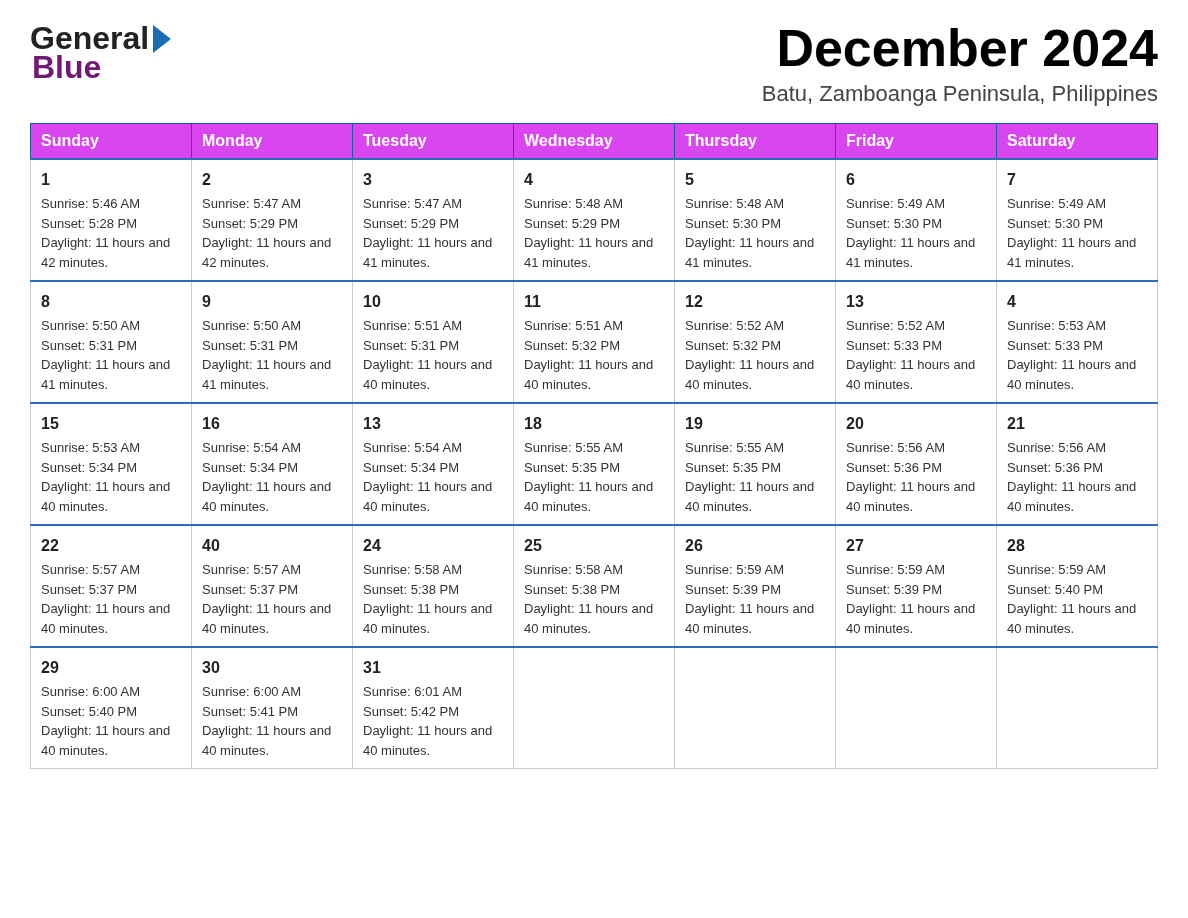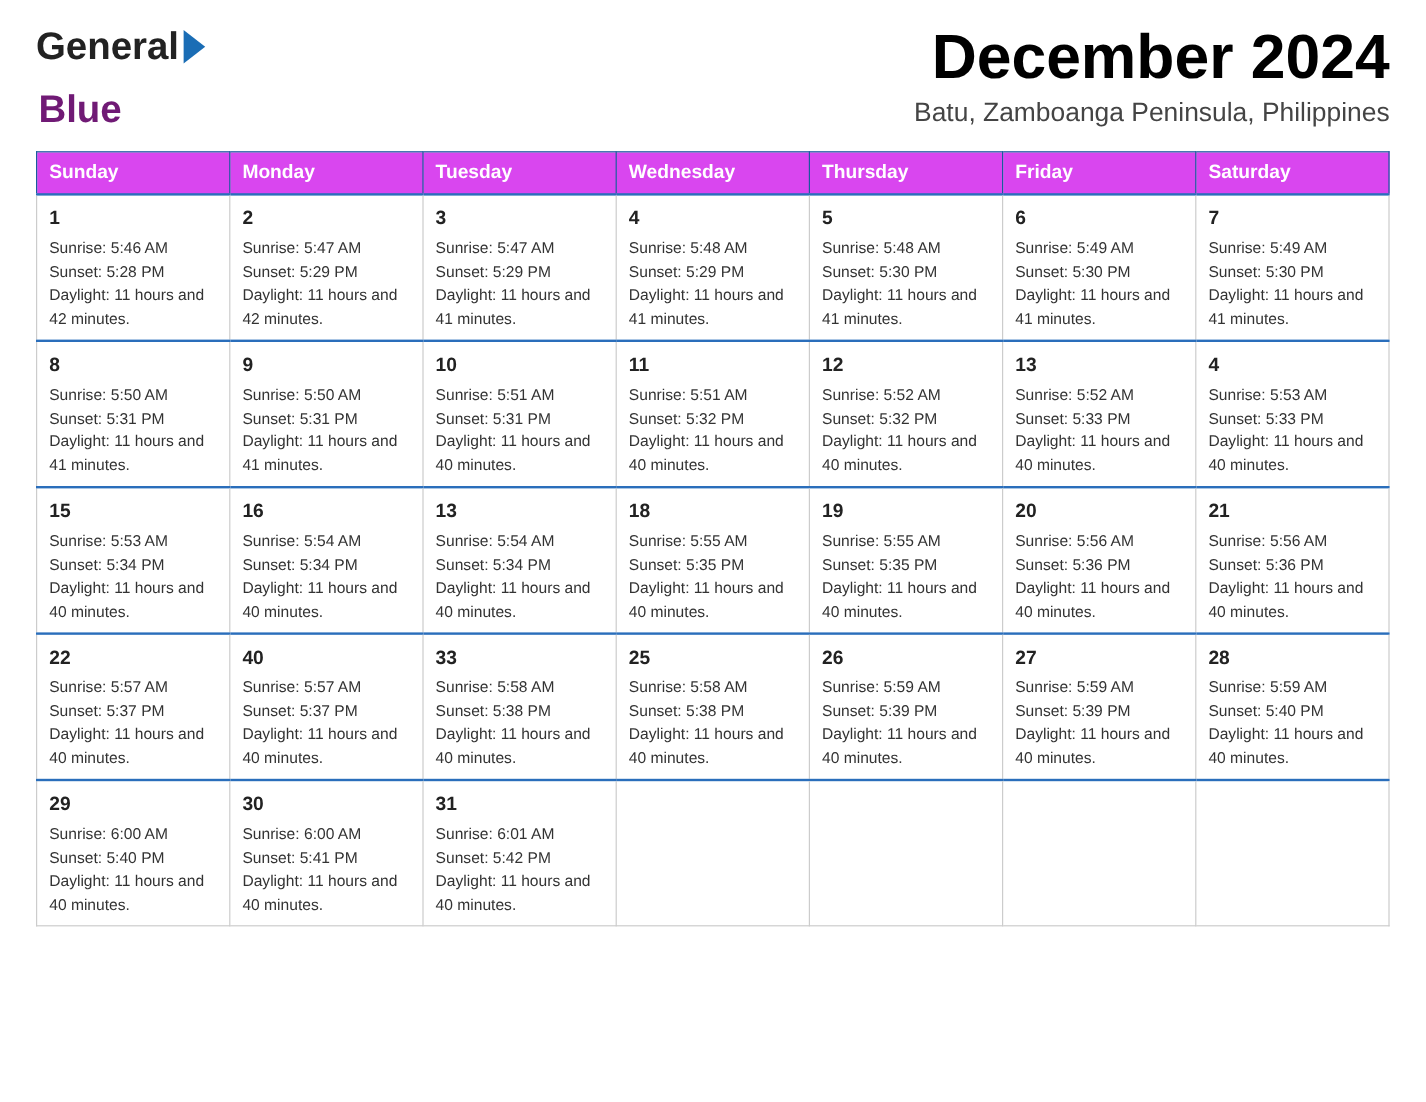--- a/index.html
+++ b/index.html
@@ -14,21 +14,20 @@
     .header {
       display: flex;
       justify-content: space-between;
       align-items: flex-start;
       margin-bottom: 16px;
     }
     .logo-area {
       display: flex;
       flex-direction: column;
       align-items: flex-start;
-      gap: 24px;
     }
     .title-area {
       text-align: right;
     }
     .month-title {
       font-size: 52px;
       font-weight: bold;
       color: #000000;
       line-height: 1.1;
     }
@@ -247,21 +246,21 @@
           <span class="day-info">Sunset: 5:37 PM</span><br>
           <span class="day-info">Daylight: 11 hours and 40 minutes.</span>
         </td>
         <td>
           <span class="day-number">40</span>
           <span class="day-info">Sunrise: 5:57 AM</span><br>
           <span class="day-info">Sunset: 5:37 PM</span><br>
           <span class="day-info">Daylight: 11 hours and 40 minutes.</span>
         </td>
         <td>
-          <span class="day-number">33</span>
+          <span class="day-number">24</span>
           <span class="day-info">Sunrise: 5:58 AM</span><br>
           <span class="day-info">Sunset: 5:38 PM</span><br>
           <span class="day-info">Daylight: 11 hours and 40 minutes.</span>
         </td>
         <td>
           <span class="day-number">25</span>
           <span class="day-info">Sunrise: 5:58 AM</span><br>
           <span class="day-info">Sunset: 5:38 PM</span><br>
           <span class="day-info">Daylight: 11 hours and 40 minutes.</span>
         </td>

